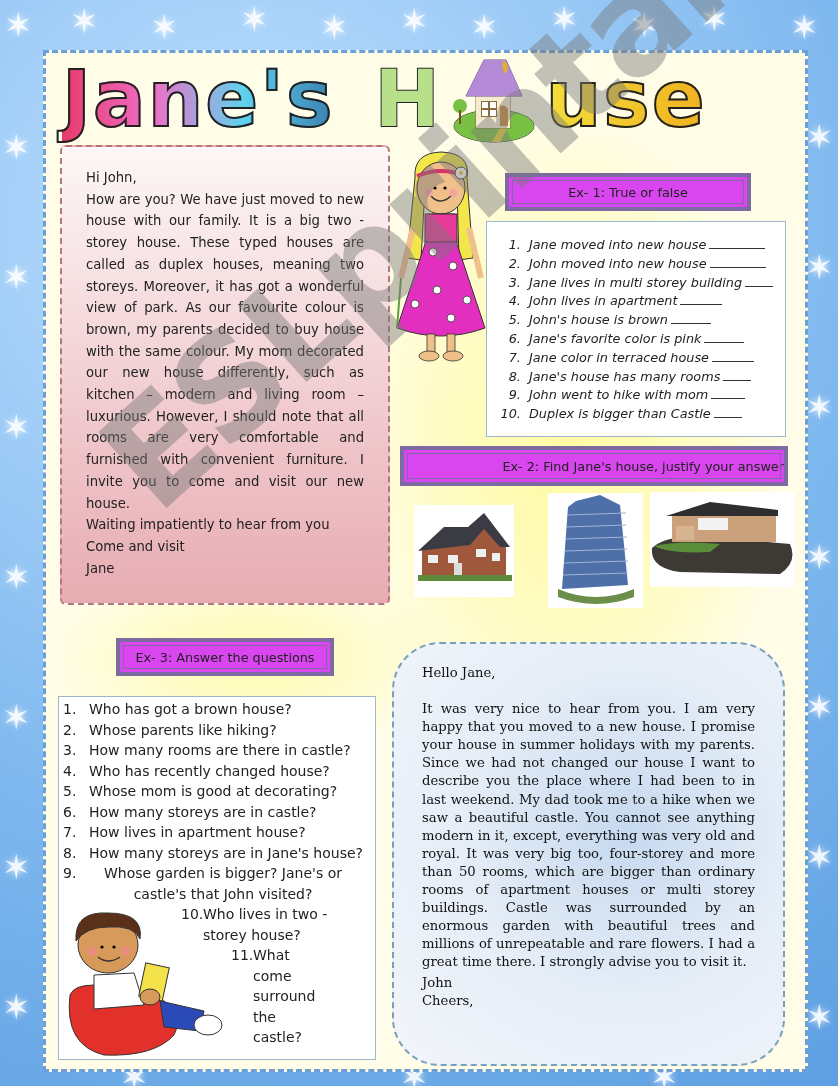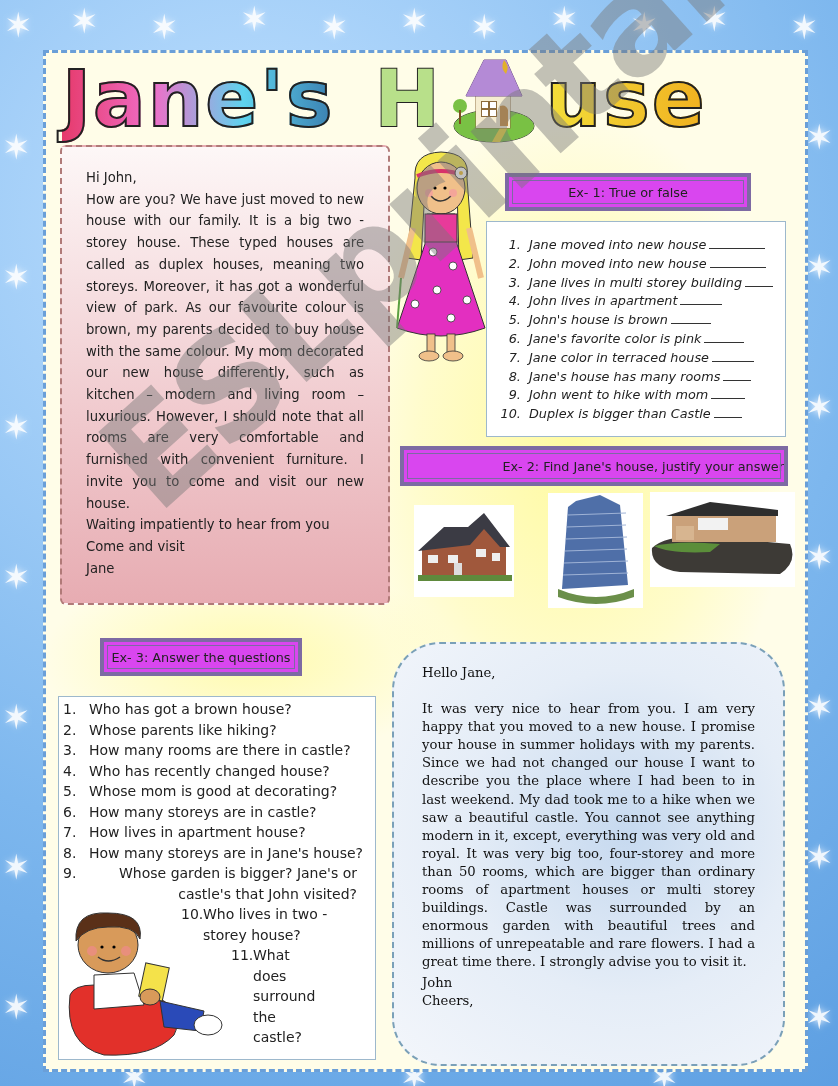--- a/index.html
+++ b/index.html
@@ -241,21 +241,21 @@
   <svg width="145" height="95" viewBox="0 0 145 95">
     <path d="M2 56 Q20 40 70 46 L140 52 Q148 70 130 82 L30 80 Q0 76 2 56Z" fill="#3d3a36"></path>
     <path d="M4 54 Q30 48 70 52 L60 60 Q20 62 4 54Z" fill="#5b8e3a"></path>
     <path d="M16 24 L60 10 L128 18 L128 24 Z" fill="#2e2e2e"></path>
     <rect x="22" y="24" width="104" height="26" fill="#caa17a"></rect>
     <rect x="48" y="26" width="30" height="12" fill="#f2f2f2"></rect>
     <rect x="26" y="34" width="18" height="14" fill="#d7b590"></rect>
   </svg>
 </div>
 
-<div class="ex-header" style="left:100px;top:638px;width:202px;height:38px;">
+<div class="ex-header" style="left:116px;top:638px;width:218px;height:38px;">
   <span>Ex- 3: Answer the questions</span>
 </div>
 <div class="q-box">
   <div id="q-list">
       <div class="q-row">
         <span class="q-num">1.</span>
         <span class="q-txt">Who has got a brown house?</span>
       </div>
       <div class="q-row">
         <span class="q-num">2.</span>
@@ -280,29 +280,29 @@
       <div class="q-row">
         <span class="q-num">7.</span>
         <span class="q-txt">How lives in apartment house?</span>
       </div>
       <div class="q-row">
         <span class="q-num">8.</span>
         <span class="q-txt">How many storeys are in Jane's house?</span>
       </div>
       <div class="q-row" style="padding-right: 14px;">
         <span class="q-num">9.</span>
-        <span class="q-txt" style="text-align: right; padding-right: 4px; text-indent: 0px;">Whose garden is bigger? Jane's or castle's that  John visited?</span>
+        <span class="q-txt" style="text-align: center; padding-right: 4px; text-indent: 0px;">Whose garden is bigger? Jane's or castle's that  John visited?</span>
       </div>
       <div class="q-row" style="padding-left: 118px; padding-right: 40px;">
         <span class="q-num" style="width: 26px;">10.</span>
         <span class="q-txt">Who lives in two - storey house?</span>
       </div>
       <div class="q-row" style="padding-left: 168px; padding-right: 70px;">
         <span class="q-num" style="width: 26px;">11.</span>
-        <span class="q-txt">What does surround the castle?</span>
+        <span class="q-txt">What come surround the castle?</span>
       </div>
     </div>
 </div>
 
 <div style="position:absolute;left:64px;top:905px;width:160px;height:152px;">
   <svg width="160" height="152" viewBox="0 0 160 152">
     <path d="M6 90 Q0 140 40 150 Q90 152 110 130 Q120 110 100 96 Q60 80 30 80 Q10 80 6 90Z" fill="#e2302a" stroke="#333" stroke-width="1"></path>
     <ellipse cx="44" cy="40" rx="30" ry="28" fill="#d89a5a" stroke="#333" stroke-width="1"></ellipse>
     <path d="M12 36 Q10 6 44 8 Q80 8 76 34 Q70 20 44 22 Q22 22 12 36Z" fill="#5a3018" stroke="#333" stroke-width="1"></path>
     <circle cx="38" cy="42" r="1.6" fill="#000"></circle>

